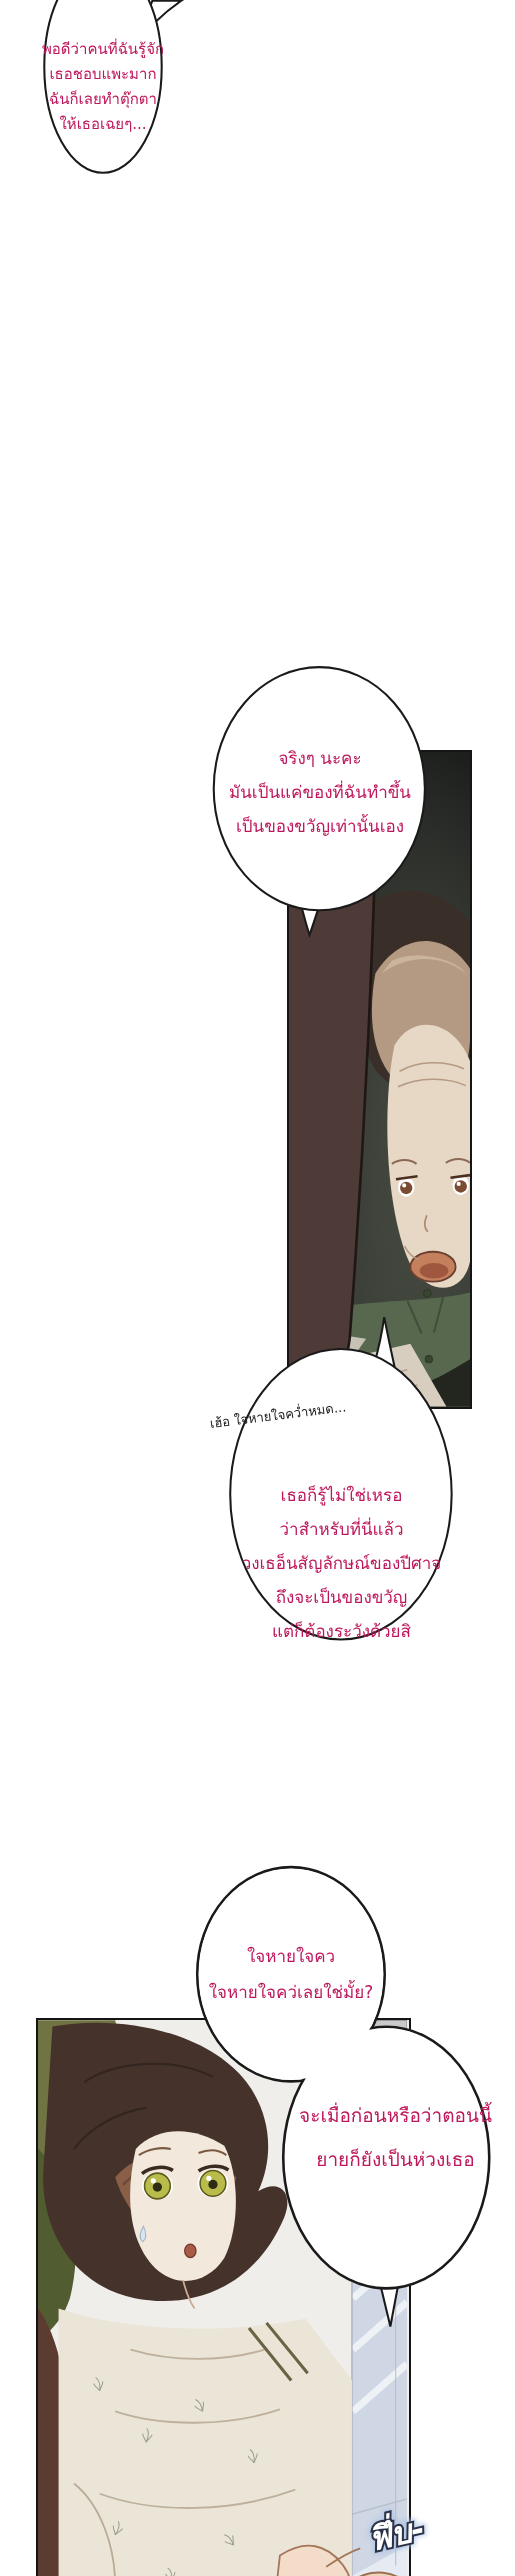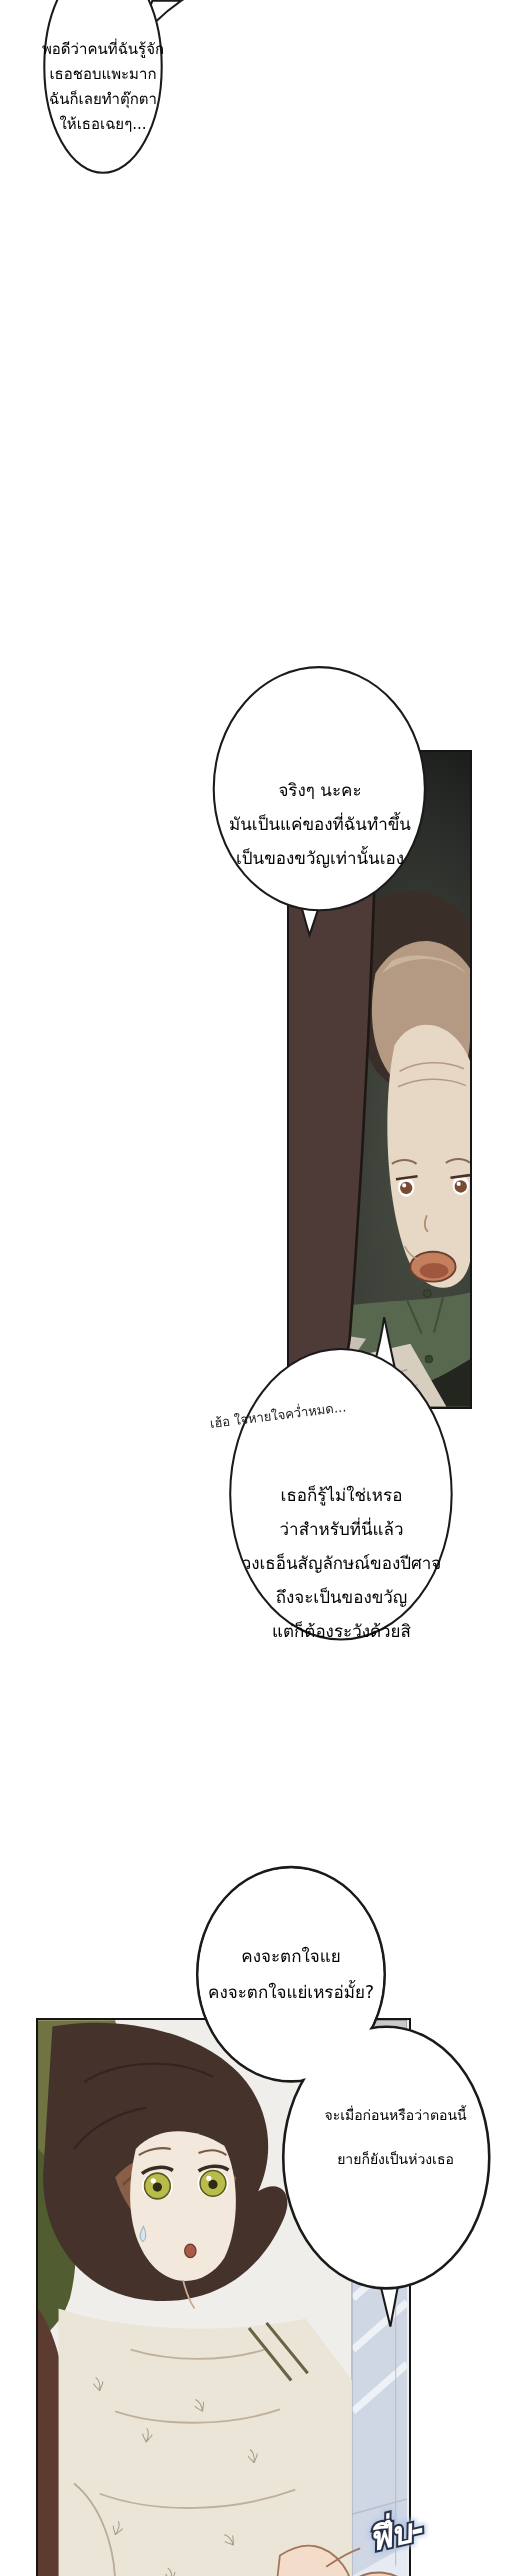--- a/index.html
+++ b/index.html
@@ -6,26 +6,26 @@
   #page{
     position:relative;width:515px;height:3504px;margin:0 auto;
     background:#ffffff;overflow:hidden;
     font-family:"DejaVu Sans","Liberation Sans",sans-serif;
   }
   .panel{position:absolute;box-sizing:border-box;background:#fff;overflow:hidden;}
   #panel-grandma{left:287px;top:750px;width:185px;height:659px;border:2.1px solid #151515;
     background:linear-gradient(180deg,#1d1f1d 0%,#2c2f2b 35%,#383c36 100%);}
   #panel-girl{left:36px;top:2018px;width:375px;height:759px;border:2.6px solid #151515;background:#f0eeea;}
   #overlay{position:absolute;left:0;top:0;width:515px;height:3504px;pointer-events:none;}
-  .bubble-text{position:absolute;text-align:center;color:#000000;}
+  .bubble-text{position:absolute;text-align:center;color:#be185d;}
   .bt1{left:41px;top:37px;width:124px;font-size:15px;line-height:25px;}
-  .bt2{left:222px;top:741px;width:196px;font-size:17px;line-height:34px;margin-top:32px;}
+  .bt2{left:222px;top:741px;width:196px;font-size:17px;line-height:34px;}
   .bt3{left:227px;top:1452px;width:229px;font-size:17px;line-height:34px;margin-top:26px;}
   .bt4{left:201px;top:1938px;width:180px;font-size:17px;line-height:36px;}
-  .bt5{left:283px;top:2093px;width:209px;font-size:14px;line-height:44px;padding-left:8px;}
+  .bt5{left:283px;top:2093px;width:209px;font-size:19px;line-height:44px;padding-left:8px;}
   #aside-text{
     position:absolute;left:210px;top:1413px;width:165px;font-size:13px;color:#1c1c1c;
     transform:rotate(-7deg);transform-origin:left center;white-space:nowrap;
   }
   svg{display:block;}
 </style>
 </head>
 <body>
 
 <div id="page">
@@ -224,22 +224,22 @@
 
   <div class="bubble-text bt3">
     <div>เธอก็รู้ไม่ใช่เหรอ</div>
     <div>ว่าสำหรับที่นี่แล้ว</div>
     <div>วงเธอ็นสัญลักษณ์ของปีศาจ</div>
     <div>ถึงจะเป็นของขวัญ</div>
     <div>แต่ก็ต้องระวังด้วยสิ</div>
   </div>
 
   <div class="bubble-text bt4">
-    <div>คงจะตกใจแย</div>
-    <div>คงจะตกใจแย่เหรอ่มั้ย?</div>
+    <div>ใจหายใจคว</div>
+    <div>ใจหายใจคว่เลยใช่มั้ย?</div>
   </div>
 
   <div class="bubble-text bt5">
     <div>จะเมื่อก่อนหรือว่าตอนนี้</div>
     <div>ยายก็ยังเป็นห่วงเธอ</div>
   </div>
 
 </div>
 
 

